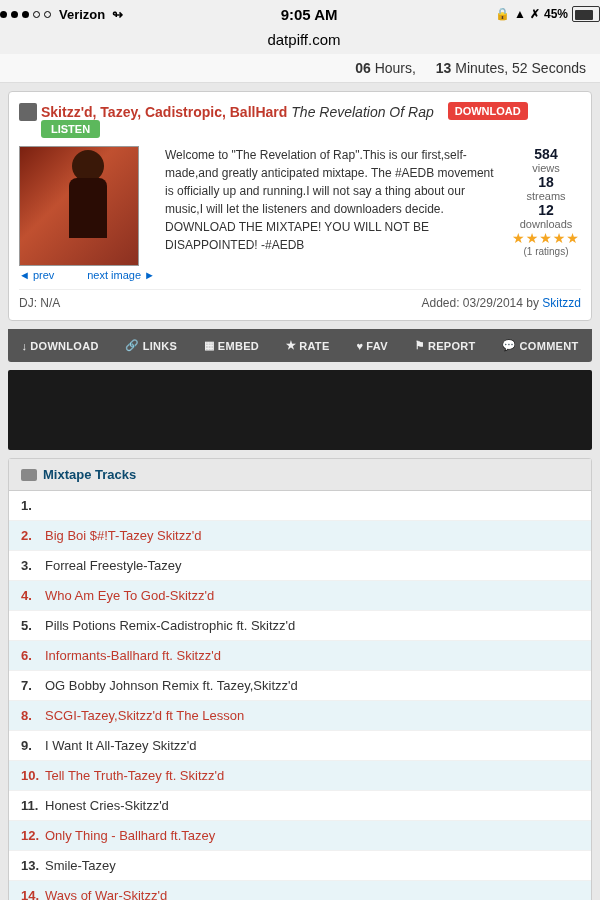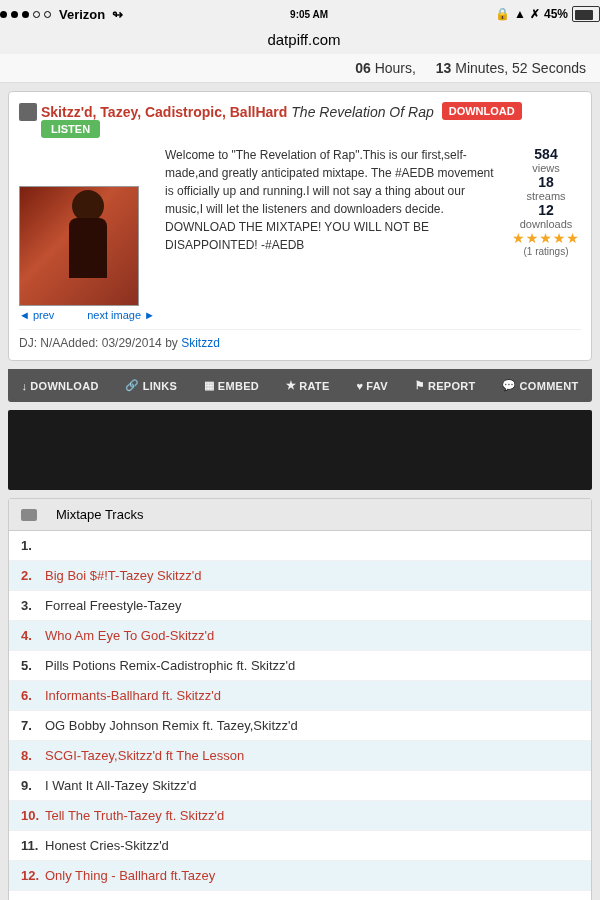--- a/index.html
+++ b/index.html
@@ -11,21 +11,21 @@
       background: #f0f0f0;
       display: flex;
       justify-content: space-between;
       align-items: center;
       padding: 4px 0;
       font-size: 13px;
       font-weight: 600;
       height: 28px;
     }
     .status-left { display: flex; align-items: center; gap: 4px; }
-    .status-center { font-size: 10px; font-weight: 600; }
+    .status-center { font-size: 15px; font-weight: 600; }
     .status-right { display: flex; align-items: center; gap: 4px; font-size: 12px; }
 
     
     .signal-dot {
       width: 7px; height: 7px; border-radius: 50%; background: #000; display: inline-block;
     }
     .signal-dot.empty { background: transparent; border: 1.5px solid #000; }
 
     
     .url-bar {
@@ -68,41 +68,41 @@
       display: inline-block; margin-right: 4px; flex-shrink: 0;
       position: relative; top: 1px;
     }
     .mixtape-title-line {
       display: flex; align-items: flex-end; flex-wrap: wrap; flex: 1;
     }
     .artist-name {
       color: #c0392b; font-weight: 700; font-size: 14px; margin-right: 4px;
     }
     .mixtape-name {
-      font-style: italic; font-size: 14px; color: #333; margin-right: 8px;
+      font-style: italic; font-size: 14px; color: #333; margin-right: 14px;
     }
     .btn-download {
       background: #e8403a; color: #fff; font-size: 11px; font-weight: 700;
       padding: 3px 7px; border-radius: 3px; border: none; margin-right: 3px;
       white-space: nowrap;
     }
     .btn-listen {
       background: #5cb85c; color: #fff; font-size: 11px; font-weight: 700;
       padding: 3px 10px; border-radius: 3px; border: none;
       white-space: nowrap;
     }
 
     
     .mixtape-body {
       display: flex;
       gap: 10px;
       margin-bottom: 8px;
     }
     .cover-wrap {
-      flex-shrink: 0; width: 136px; margin-top: 40px;
+      flex-shrink: 0; width: 136px;
     }
     .cover-img {
       width: 120px; height: 120px; background: #8b3a2a;
       border: 1px solid #999;
       position: relative; overflow: hidden;
     }
     .cover-nav {
       display: flex; justify-content: space-between;
       font-size: 11px; color: #0066cc; margin-top: 3px;
     }
@@ -112,21 +112,21 @@
     .stats-area {
       flex-shrink: 0; text-align: center; font-size: 12px; min-width: 70px;
     }
     .stat-num { color: #0f172a; font-weight: 700; font-size: 14px; }
     .stat-label { color: #666; font-size: 11px; }
     .stars { color: #f5a623; font-size: 14px; letter-spacing: 1px; }
     .ratings-count { font-size: 10px; color: #666; }
 
     
     .meta-row {
-      display: flex; justify-content: flex-start;
+      display: flex; justify-content: space-between;
       font-size: 12px; color: #555;
       border-top: 1px solid #eee; padding-top: 6px; margin-top: 4px;
     }
     .meta-row a { color: #0066cc; text-decoration: none; }
 
     
     .action-bar {
       background: #555;
       display: flex;
       justify-content: space-around;
@@ -155,24 +155,24 @@
     .tracks-section {
       background: #fff;
       margin: 0 8px 8px 8px;
       border: 1px solid #ccc;
       border-radius: 3px;
     }
     .tracks-header {
       background: #e8e8e8;
       padding: 8px 12px;
       font-size: 13px;
-      font-weight: 400;
-      color: #000000;
+      font-weight: 700;
+      color: #0c4a6e;
       border-bottom: 1px solid #ccc;
-      display: flex; align-items: center; gap: 19px;
+      display: flex; align-items: center; gap: 6px;
     }
     .tracks-header-icon {
       width: 16px; height: 12px; background: #888; border-radius: 2px; display: inline-block;
     }
     .track-item {
       display: flex; align-items: center;
       padding: 7px 12px;
       font-size: 13px;
       color: #333;
       border-bottom: 1px solid #f0f0f0;

